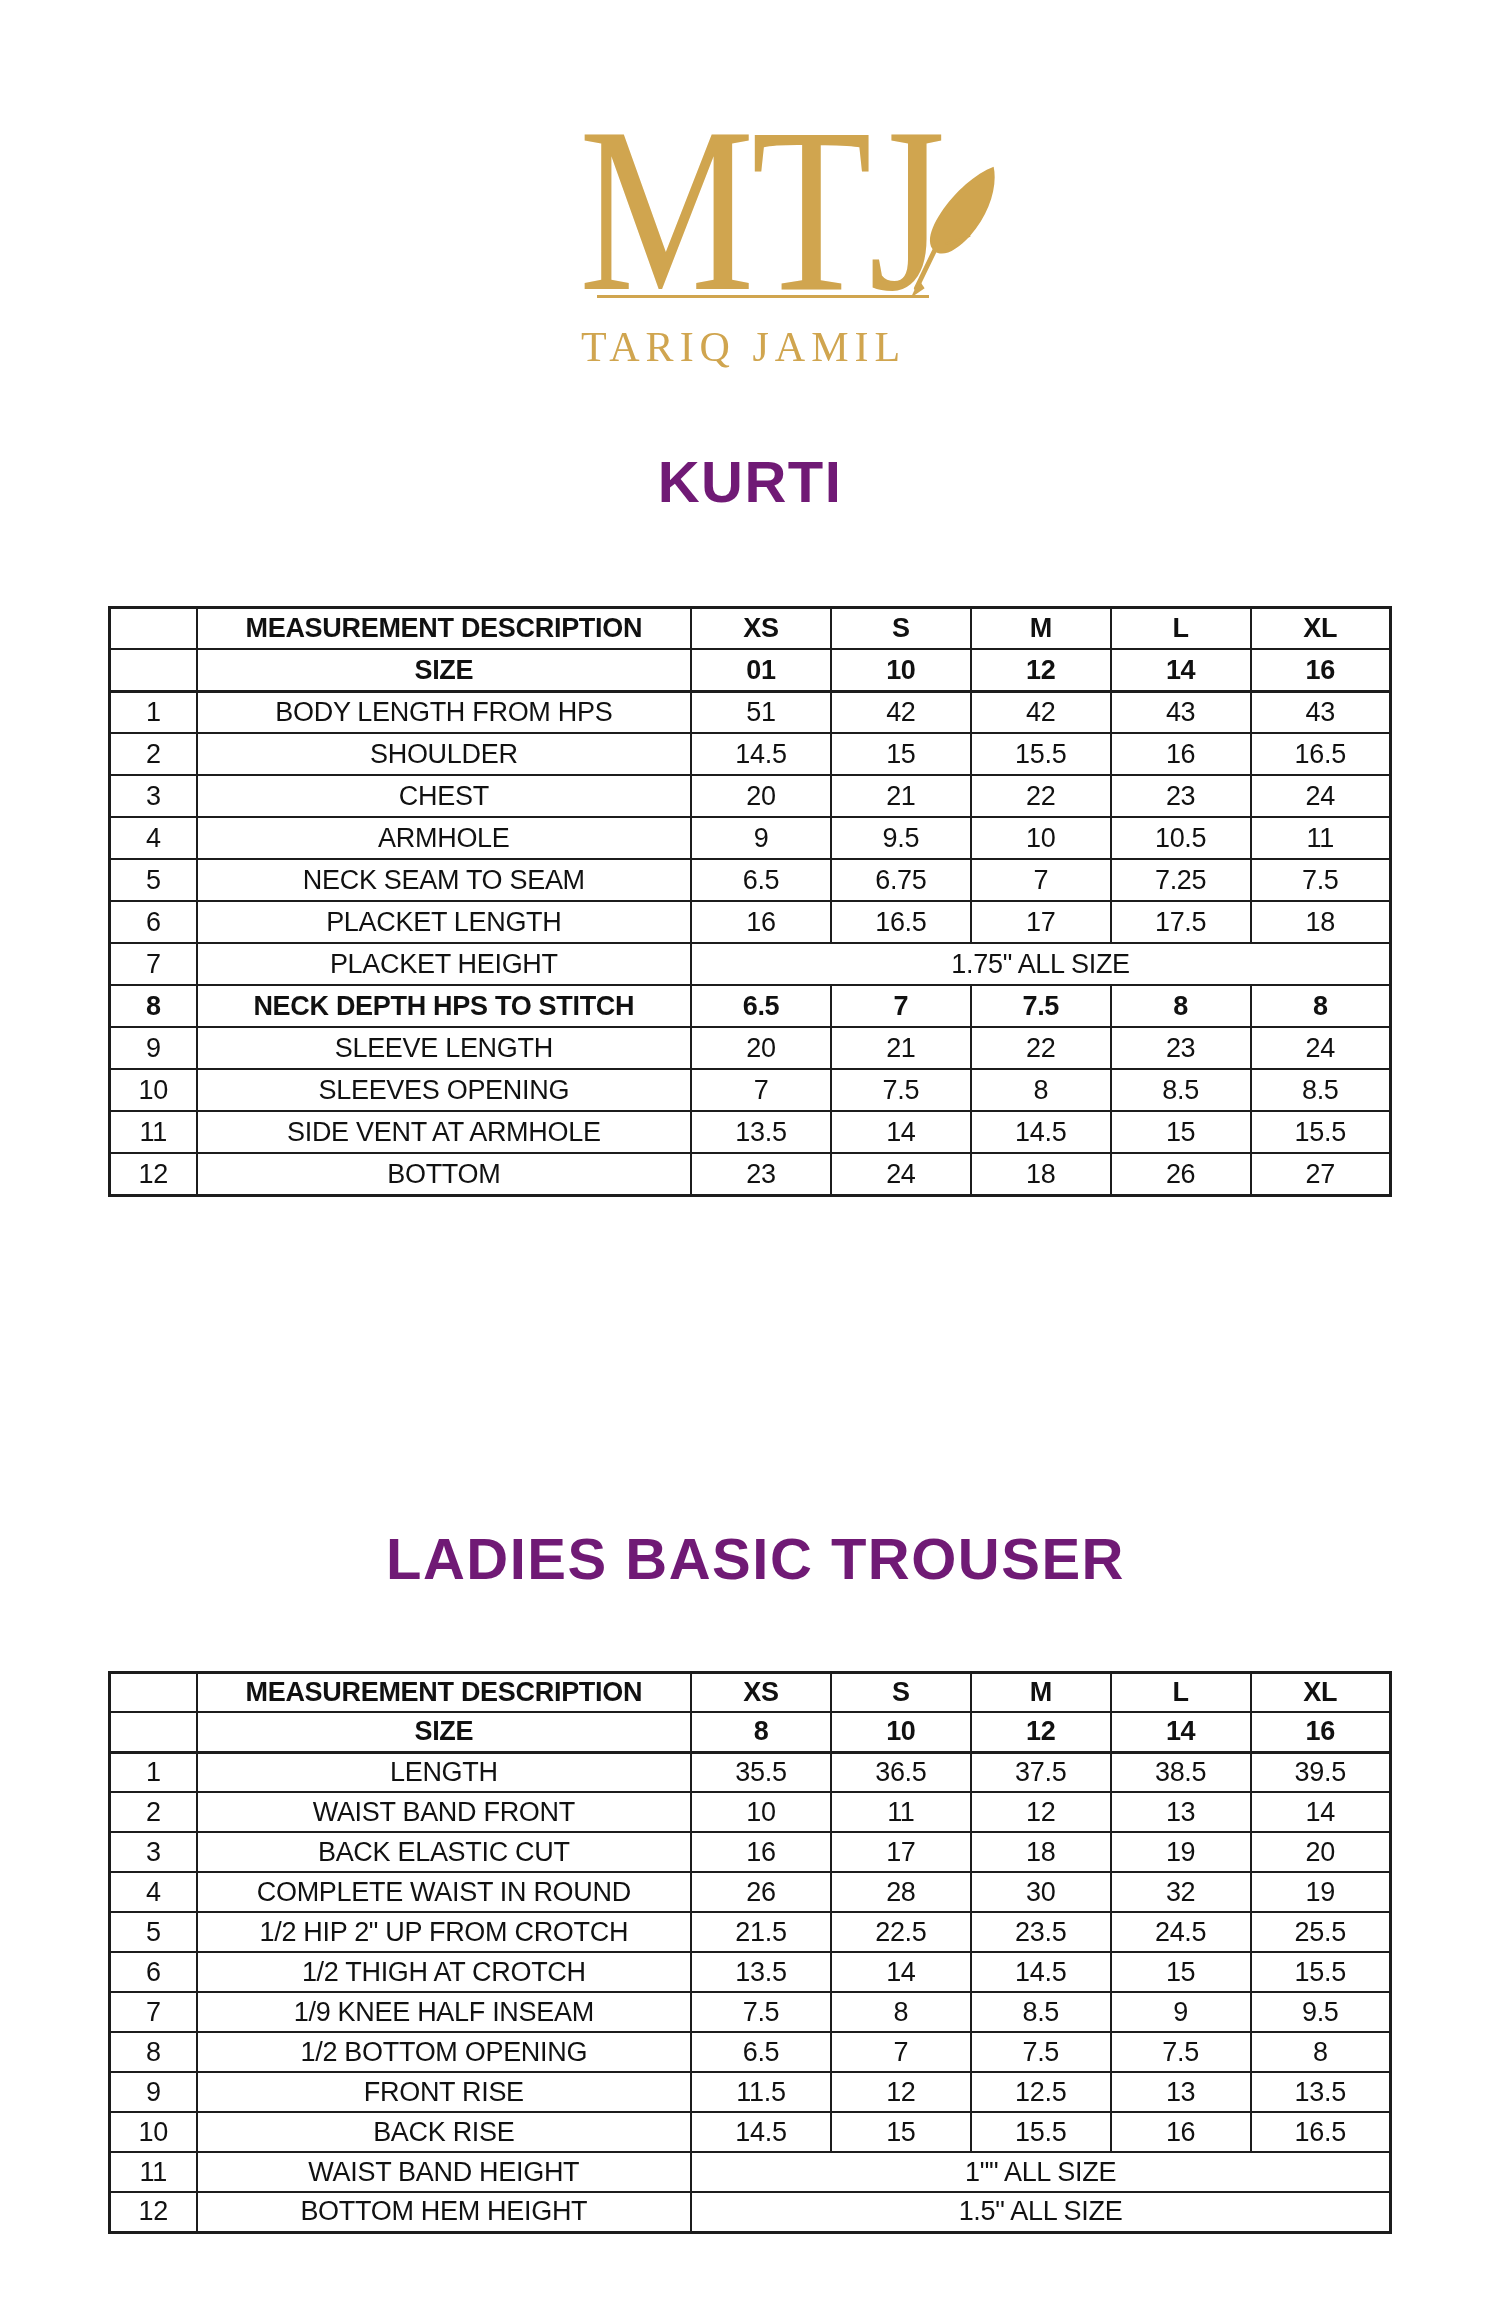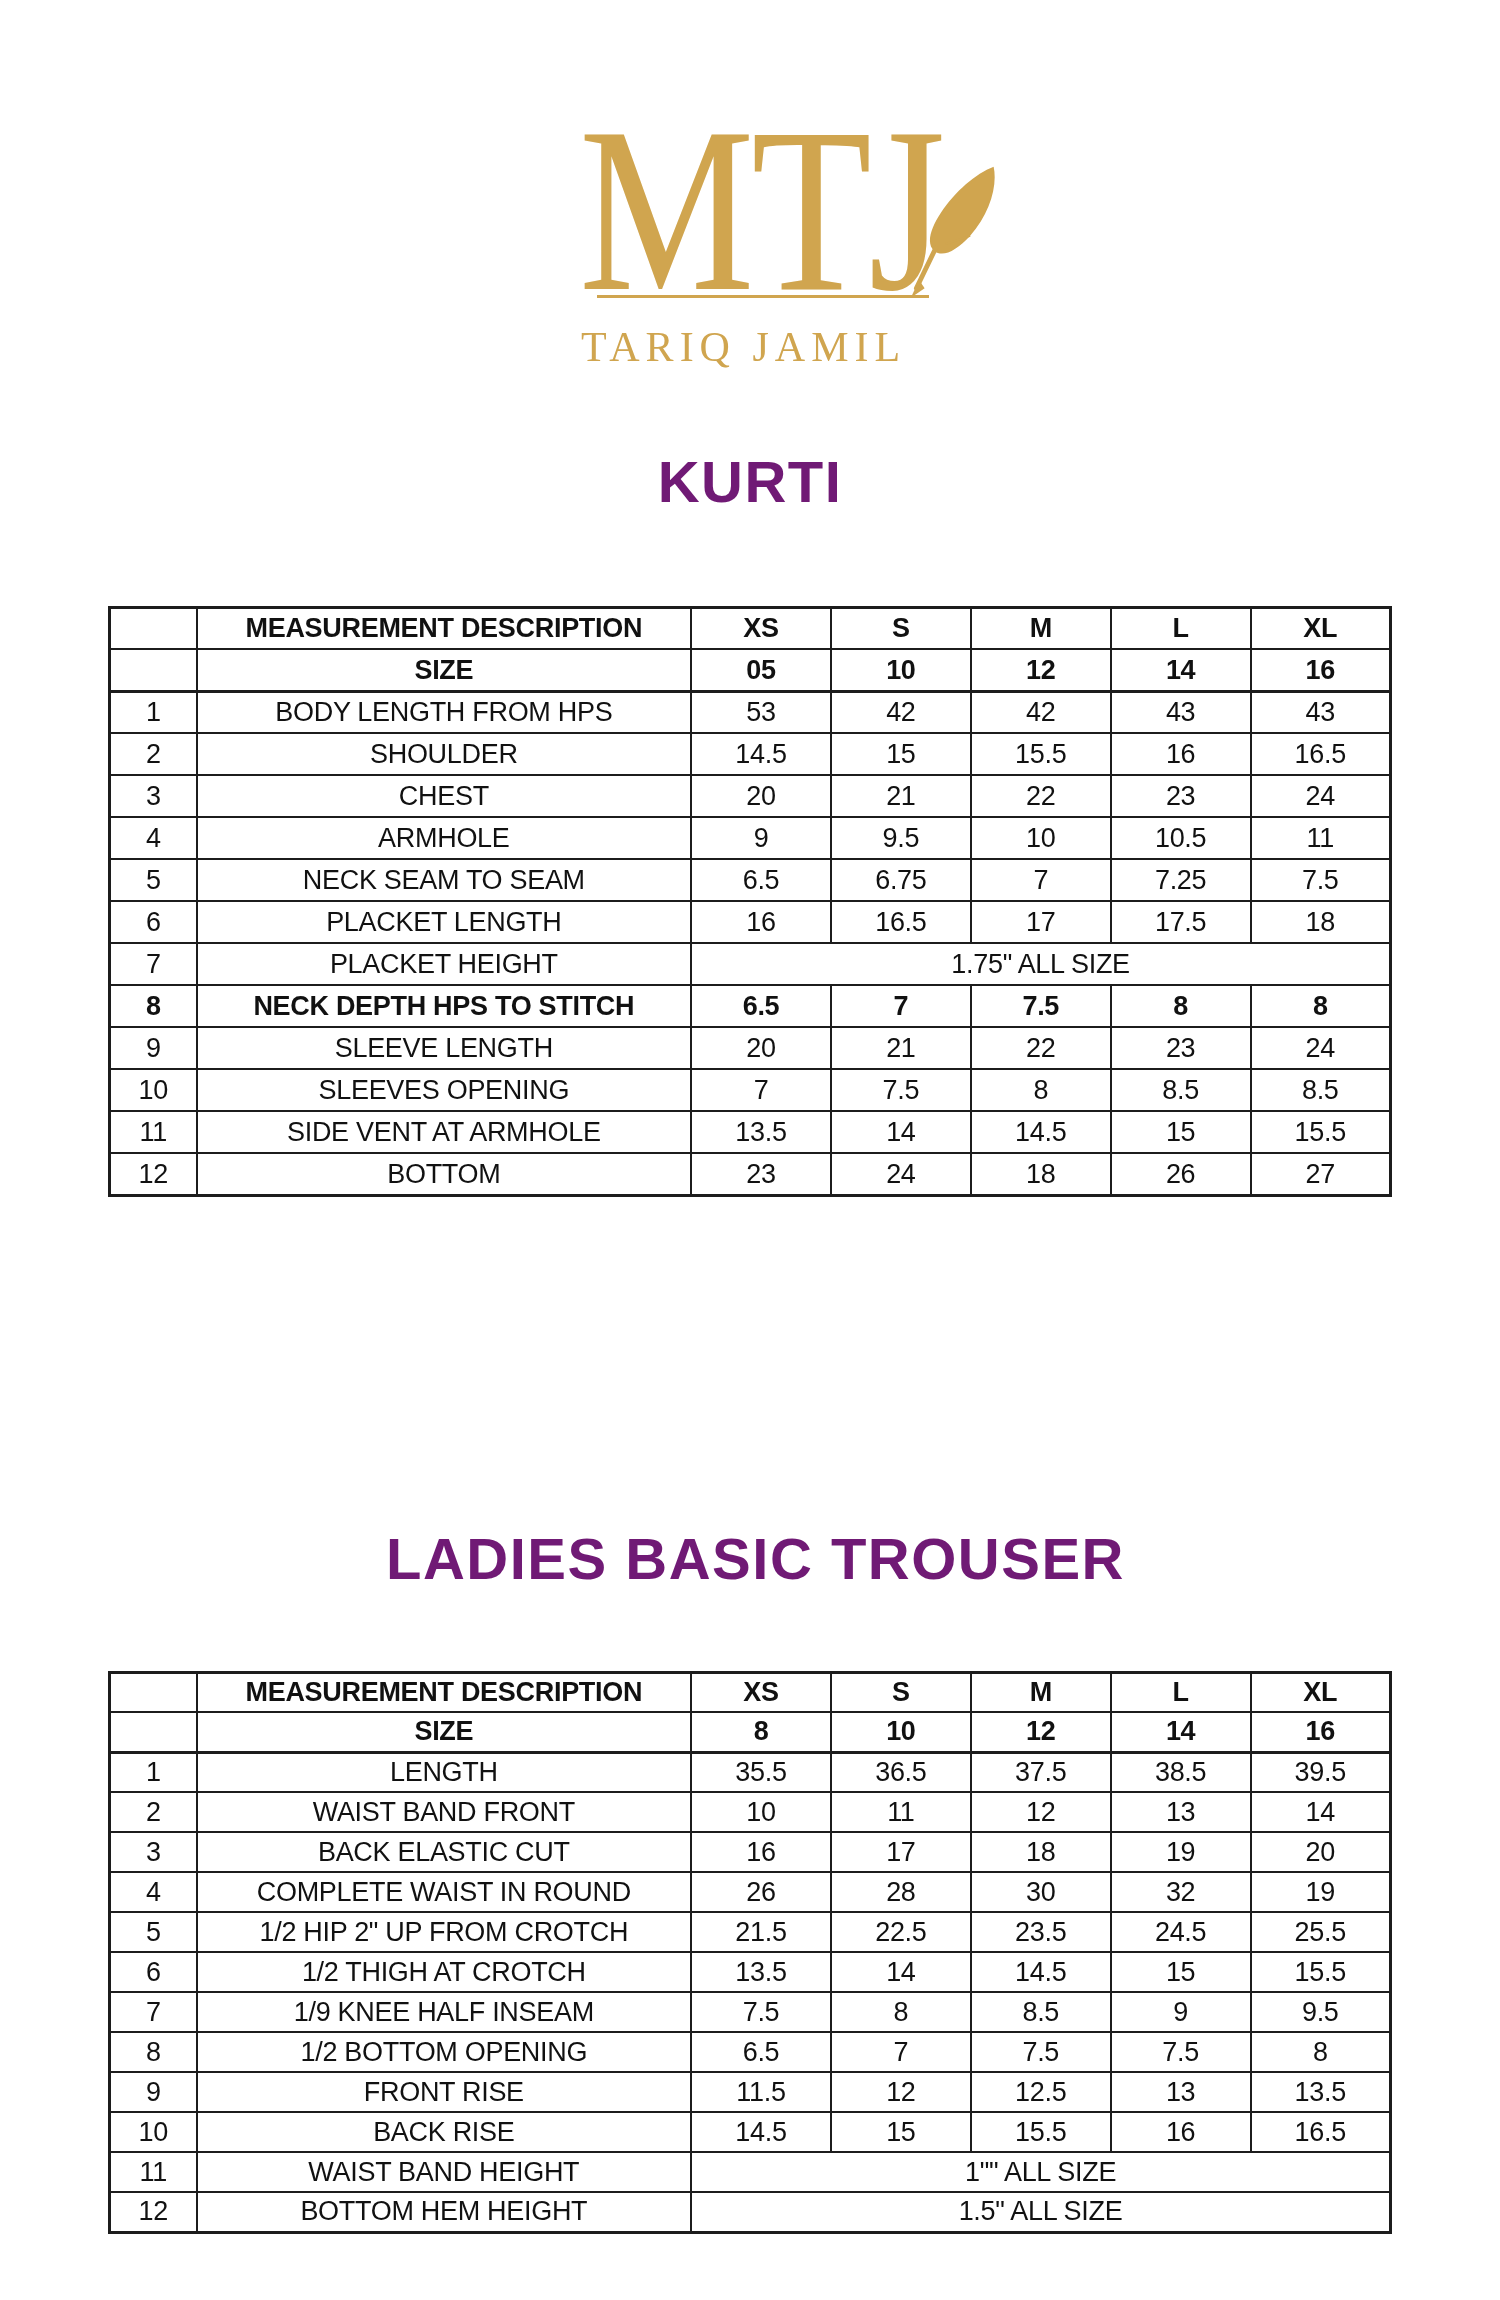--- a/index.html
+++ b/index.html
@@ -134,32 +134,32 @@
         <th>MEASUREMENT DESCRIPTION</th>
         <th>XS</th>
         <th>S</th>
         <th>M</th>
         <th>L</th>
         <th>XL</th>
       </tr>
       <tr>
         <th></th>
         <th>SIZE</th>
-        <th>05</th>
+        <th>01</th>
         <th>10</th>
         <th>12</th>
         <th>14</th>
         <th>16</th>
       </tr>
     </thead>
     <tbody>
         <tr>
           <td class="col-no">1</td>
           <td class="col-desc">BODY LENGTH FROM HPS</td>
-          <td class="col-size">53</td>
+          <td class="col-size">51</td>
           <td class="col-size">42</td>
           <td class="col-size">42</td>
           <td class="col-size">43</td>
           <td class="col-size">43</td>
         </tr>
         <tr>
           <td class="col-no">2</td>
           <td class="col-desc">SHOULDER</td>
           <td class="col-size">14.5</td>
           <td class="col-size">15</td>

